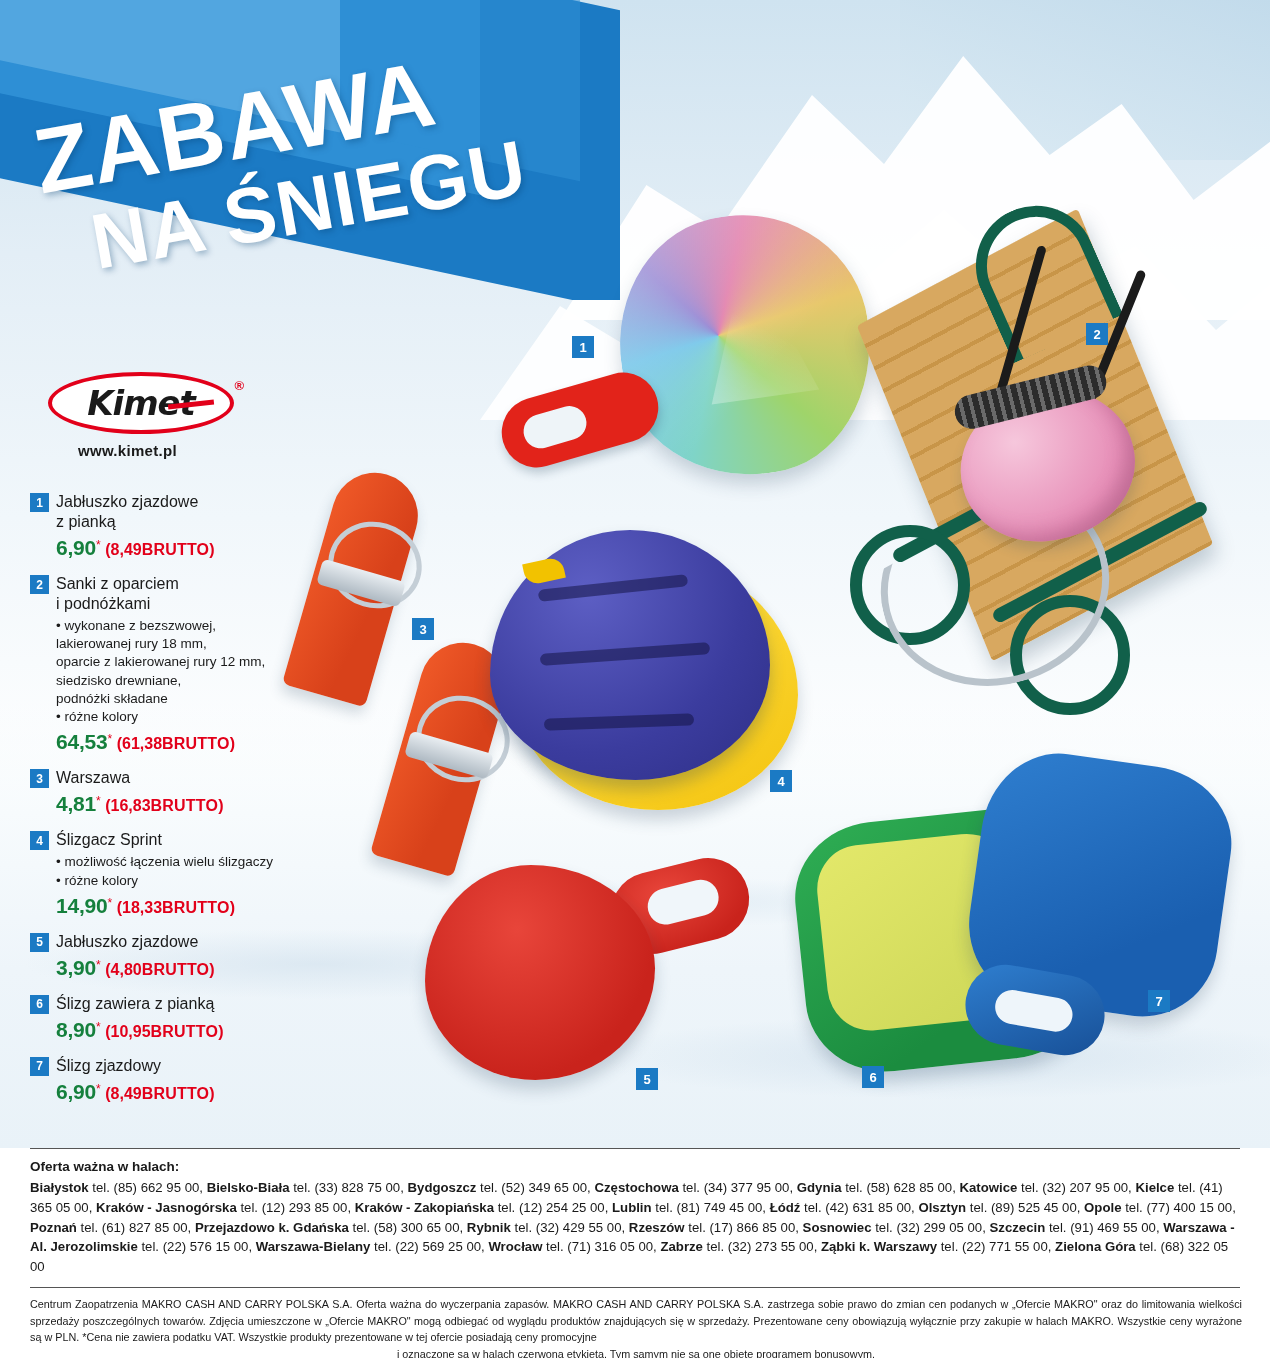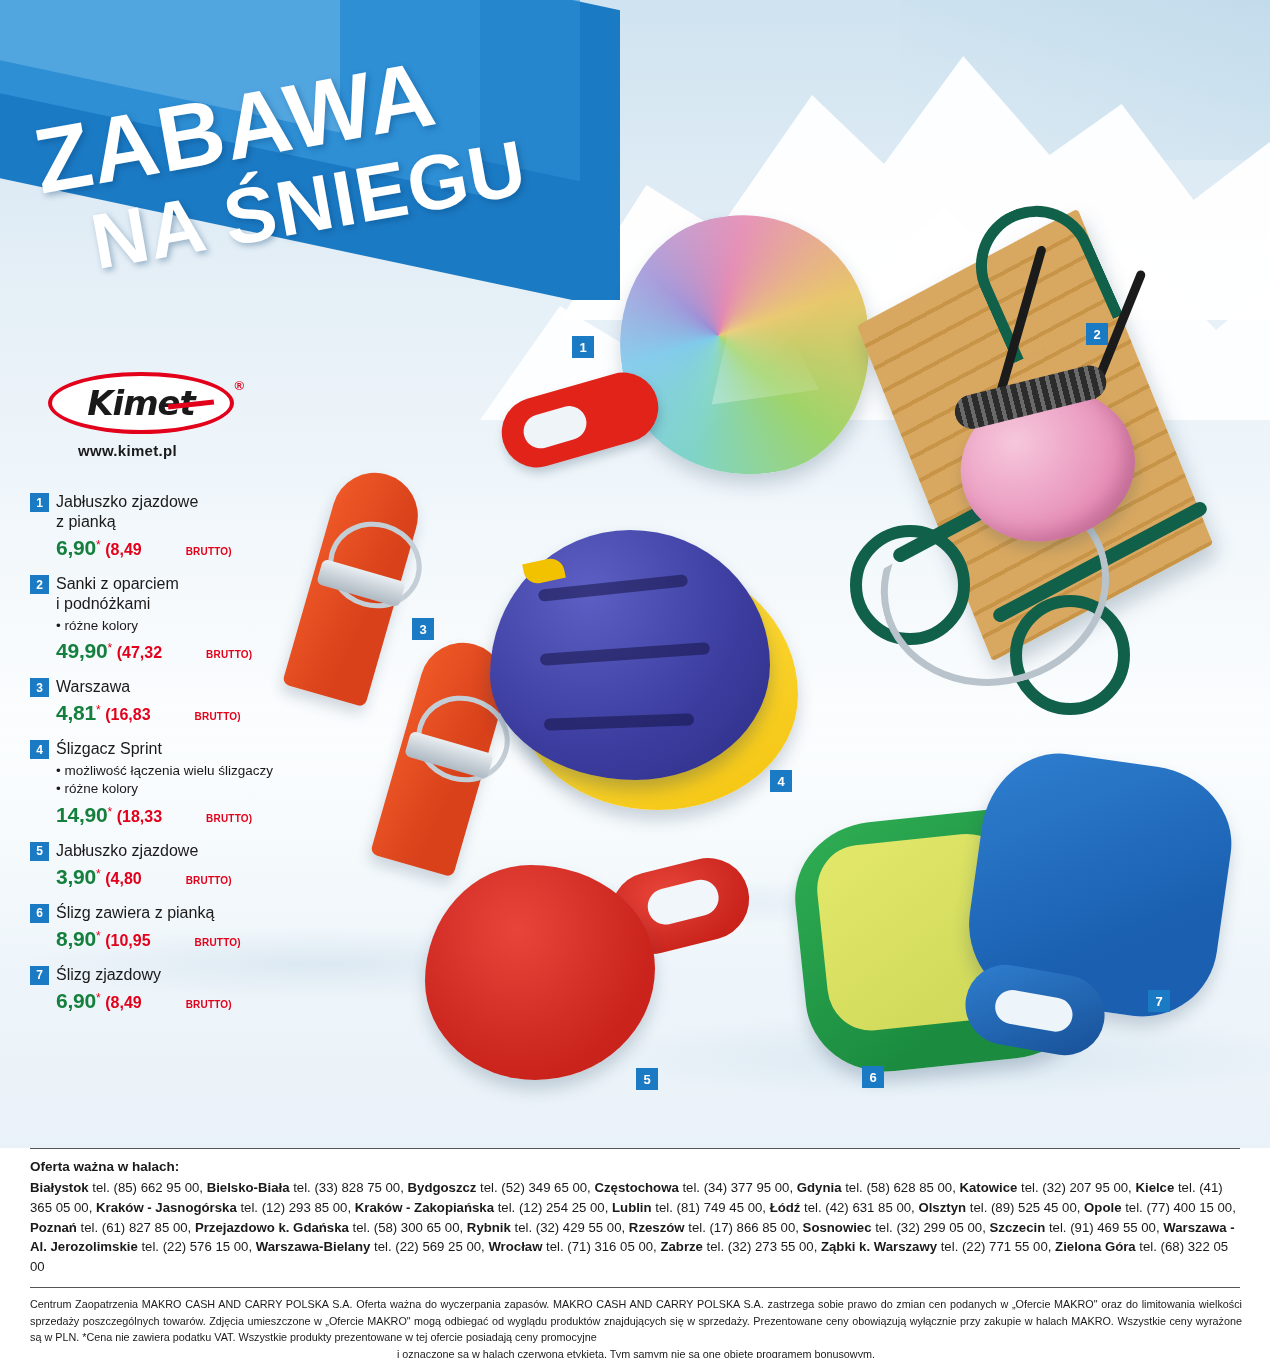--- a/index.html
+++ b/index.html
@@ -145,21 +145,21 @@
   }
   .prod-bullets div { white-space: pre-line; }
   .price-line { margin: 4px 0 0 26px; }
   .price-net {
     font-size: 21px; font-weight: bold; color:#15803d; letter-spacing: -.2px;
   }
   .price-star { font-size: 12px; color:#e2001a; vertical-align: super; }
   .price-gross {
     font-size: 16px; color:#e2001a; font-weight: bold;
   }
-  .price-gross small { font-size: 10px; font-weight: bold; letter-spacing:.2px;padding-left:44px; }
+  .price-gross small { font-size: 16px; font-weight: bold; letter-spacing:.2px; }
 
   
   .callout {
     position:absolute; width: 22px; height: 22px; background:#1b7ac4; color:#fff;
     font-size: 13px; font-weight:bold; display:flex; align-items:center; justify-content:center;
     z-index: 20;
   }
 
   
   .ph { position:absolute; z-index: 10; }
@@ -407,25 +407,30 @@
     </div>
   </div>
 
   <div class="prod">
     <div class="prod-head">
       <span class="num-badge">2</span>
       <span class="prod-name" style="white-space:pre-line">Sanki z oparciem
 i podnóżkami</span>
     </div>
     <div class="prod-bullets">
+      <div>• wykonane z bezszwowej,
+lakierowanej rury 18 mm,
+oparcie z lakierowanej rury 12 mm,
+siedzisko drewniane,
+podnóżki składane</div>
       <div>• różne kolory</div>
     </div>
     <div class="price-line">
-      <span class="price-net">49,90</span><span class="price-star">*</span>
-      <span class="price-gross">(47,32</span><span class="price-gross"><small>BRUTTO)</small></span>
+      <span class="price-net">64,53</span><span class="price-star">*</span>
+      <span class="price-gross">(61,38</span><span class="price-gross"><small>BRUTTO)</small></span>
     </div>
   </div>
 
   <div class="prod">
     <div class="prod-head">
       <span class="num-badge">3</span>
       <span class="prod-name" style="white-space:pre-line">Warszawa</span>
     </div>
     <div class="price-line">
       <span class="price-net">4,81</span><span class="price-star">*</span>

